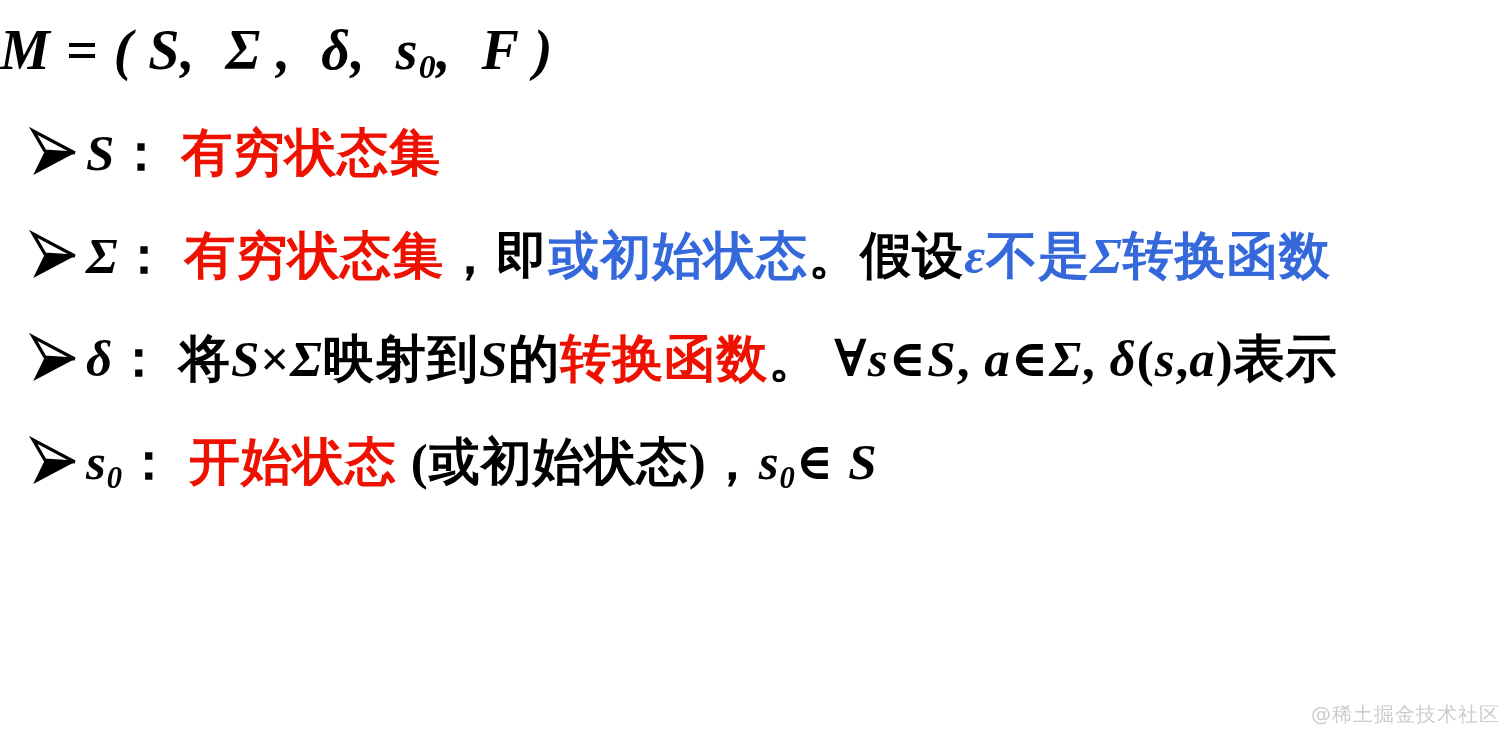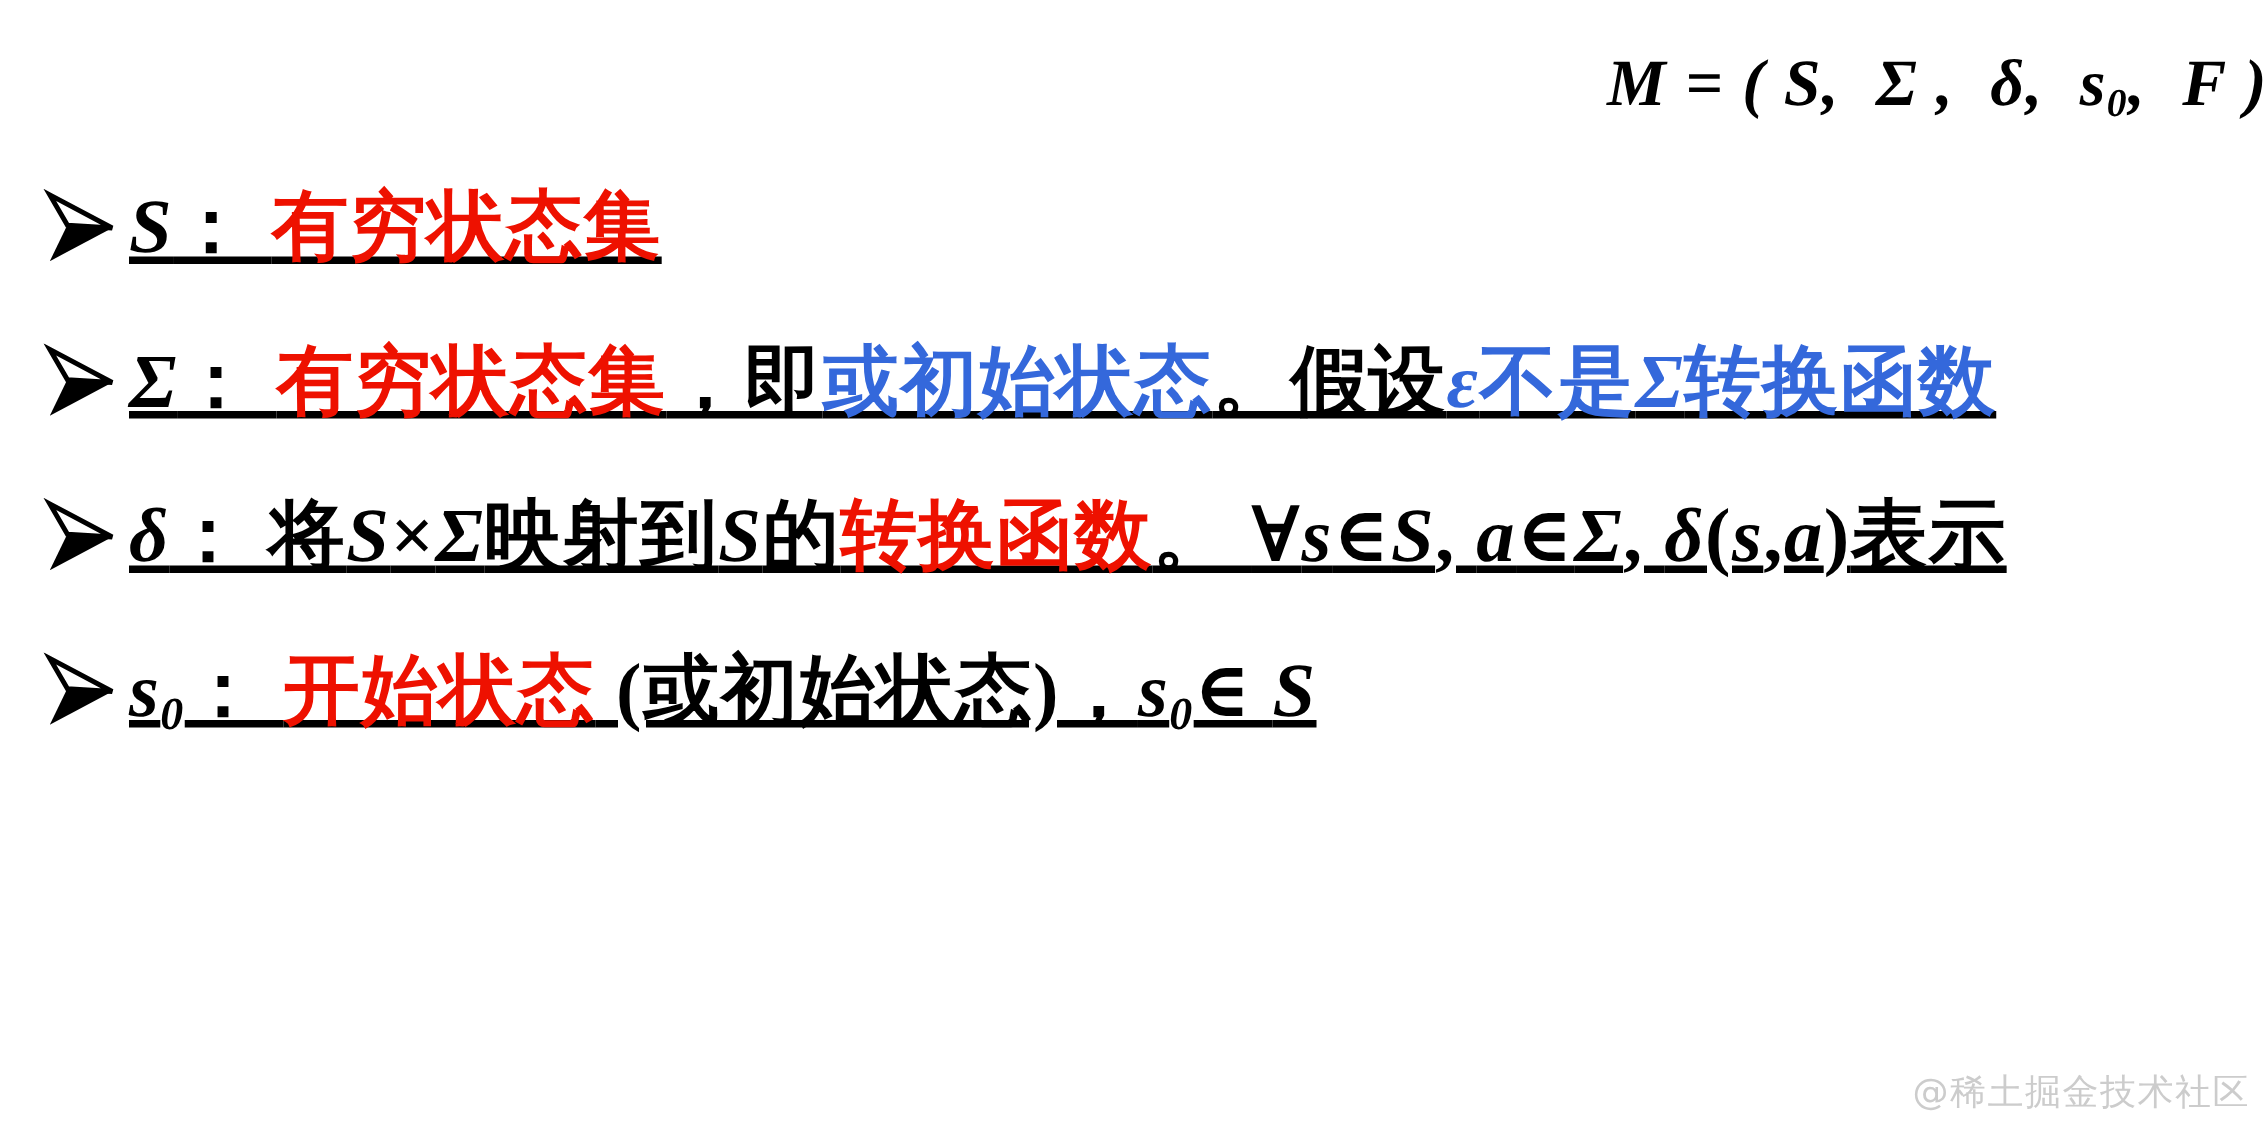--- a/index.html
+++ b/index.html
@@ -7,23 +7,23 @@
   body {
     width: 1512px;
     height: 754px;
     position: relative;
     overflow: hidden;
     font-family: "Liberation Serif", "DejaVu Serif", serif;
     font-weight: 700;
     color: var(--text, #000);
   }
   .title {
-    margin-top: 30px;
-    text-align: right;
-    font-size: 44px;
+    margin-top: 18px;
+    text-align: left;
+    font-size: 56px;
     font-style: italic;
     white-space: pre-wrap;
     letter-spacing: 1px;
   }
   .bullets {
     margin-top: 24px;
     padding-left: 28px;
     padding-right: 4px;
   }
   .bullet {
@@ -33,43 +33,42 @@
   }
   .arrow {
     flex: 0 0 auto;
     width: 52px;
     height: 52px;
     margin-top: 21px;
     margin-right: 6px;
   }
   .content {
     flex: 1 1 auto;
-    text-decoration: underline;
   }
   .line {
     font-size: 51px;
     line-height: 95px;
     white-space: pre-wrap;
     letter-spacing: 1px;
   }
   .it { font-style: italic; }
   .c-red { color: var(--red, #ee1100); }
   .c-blue { color: var(--blue, #3468db); }
   .sub {
     font-size: 0.6em;
     position: relative;
     top: 0.28em;
   }
   .watermark {
     position: absolute;
     right: 12px;
-    bottom: 10px;
+    bottom: 26px;
     font-family: "DejaVu Sans", "Liberation Sans", sans-serif;
     font-weight: 400;
-    font-size: 24px;
+    font-size: 20px;
     color: var(--watermark, #cccccc);
     letter-spacing: 1px;
   }
 </style>
 </head>
 <body>
 
 <div class="page">
 
   <div class="title"><span>M = ( S,  Σ ,  δ,  s</span><span class="sub">0</span><span>,  F )</span></div>

